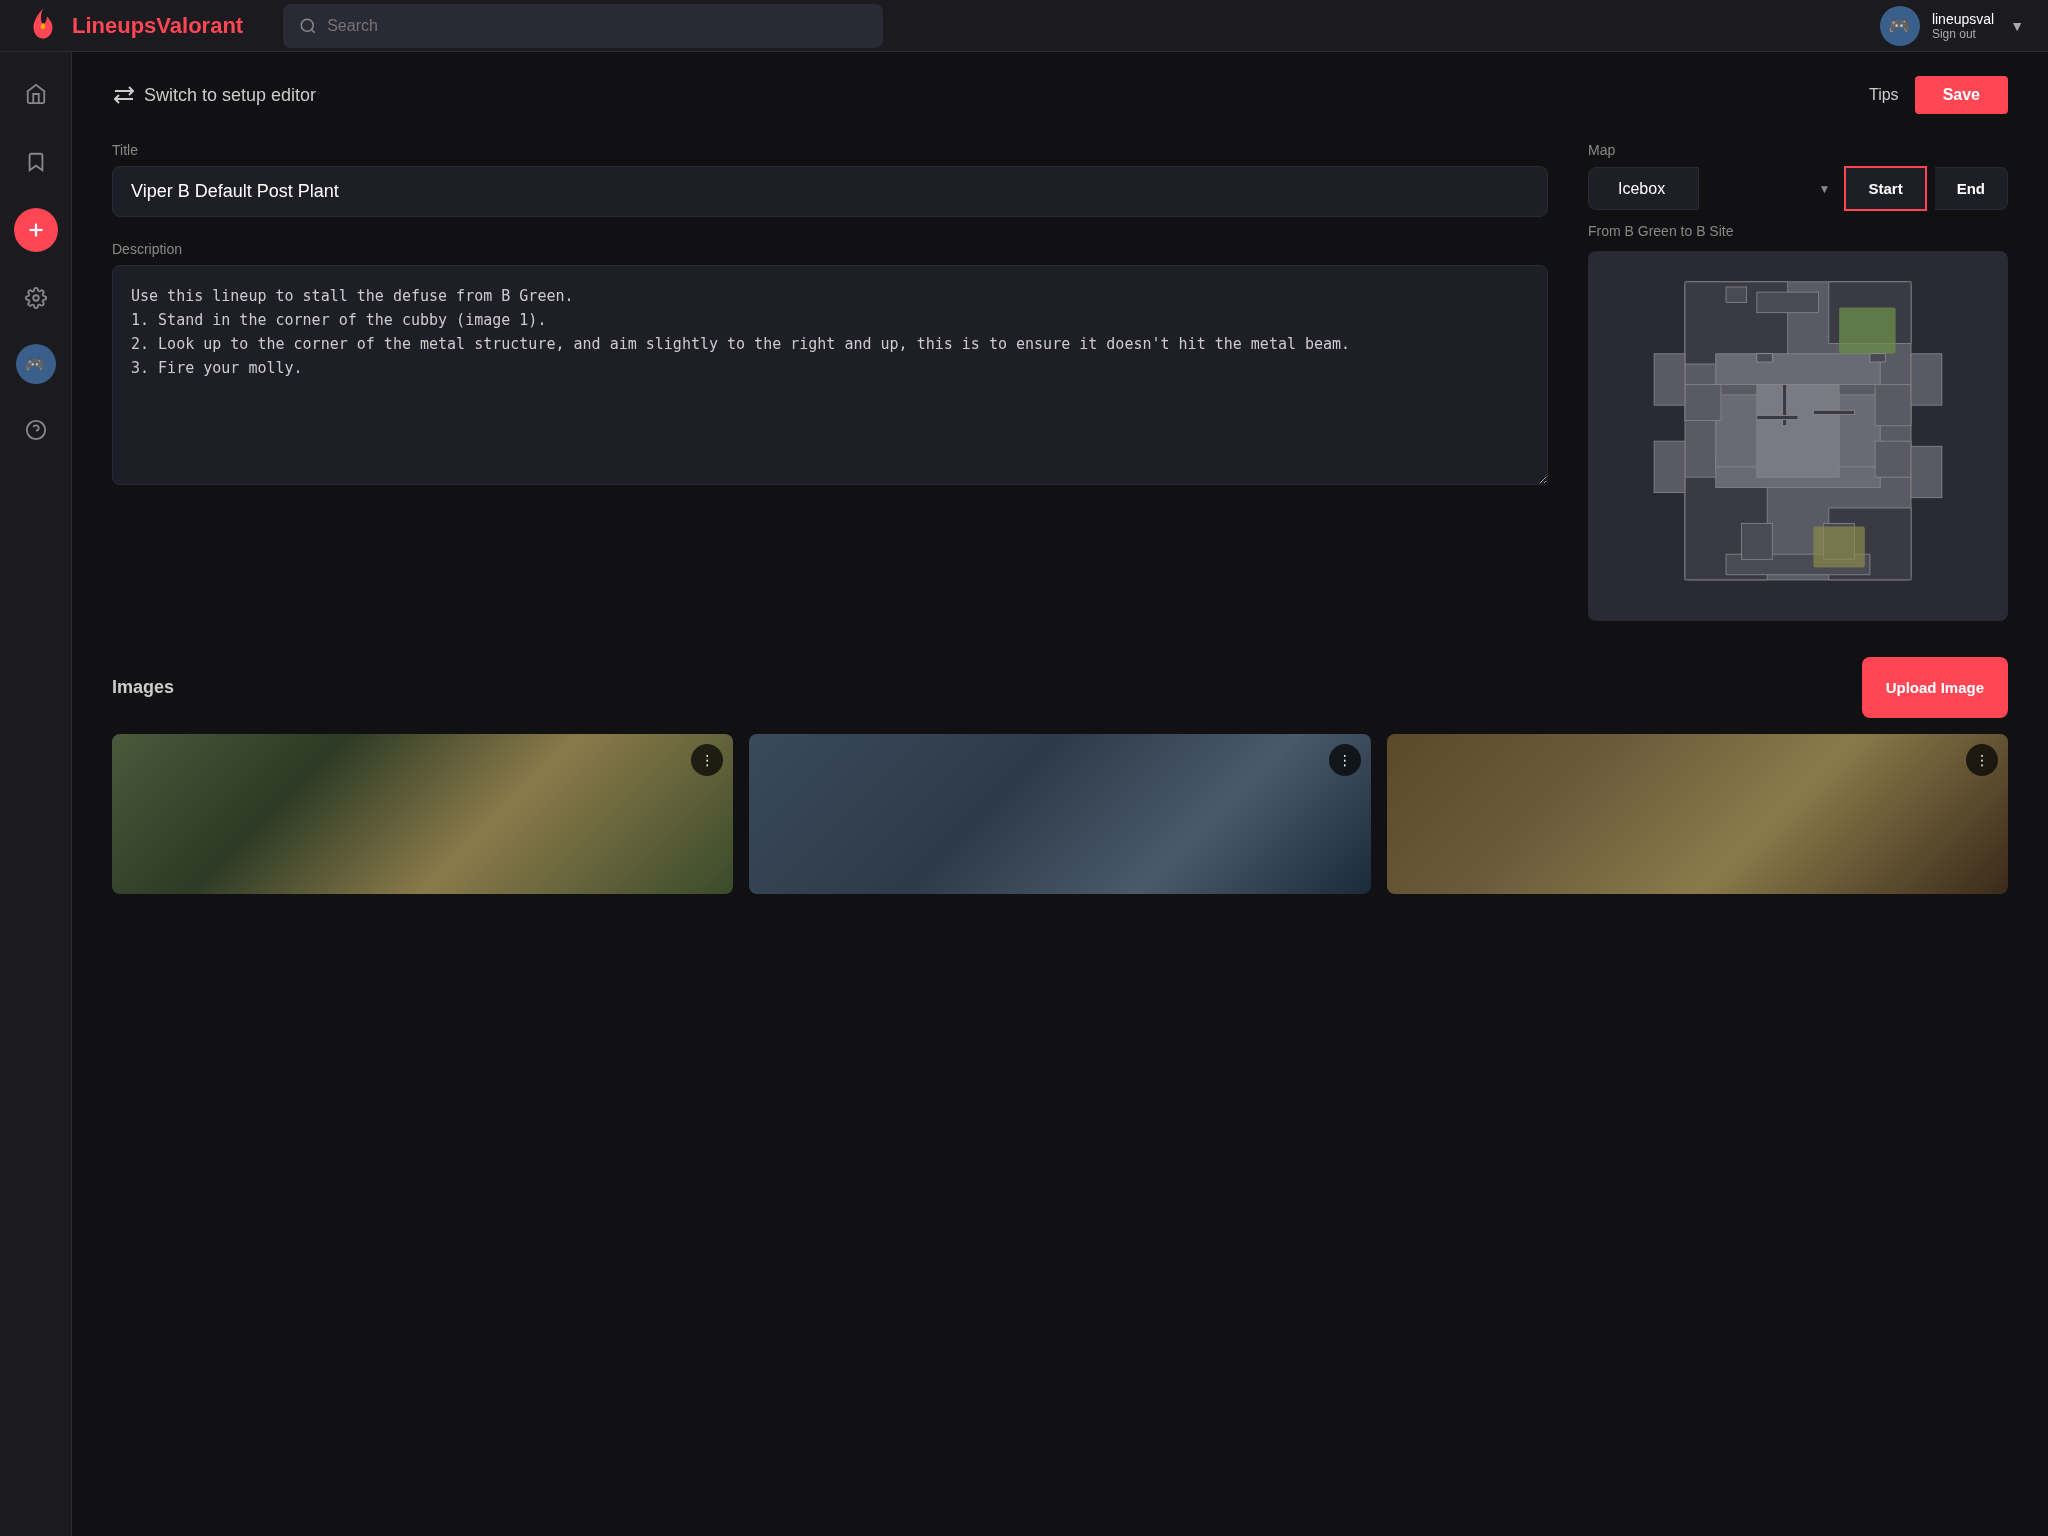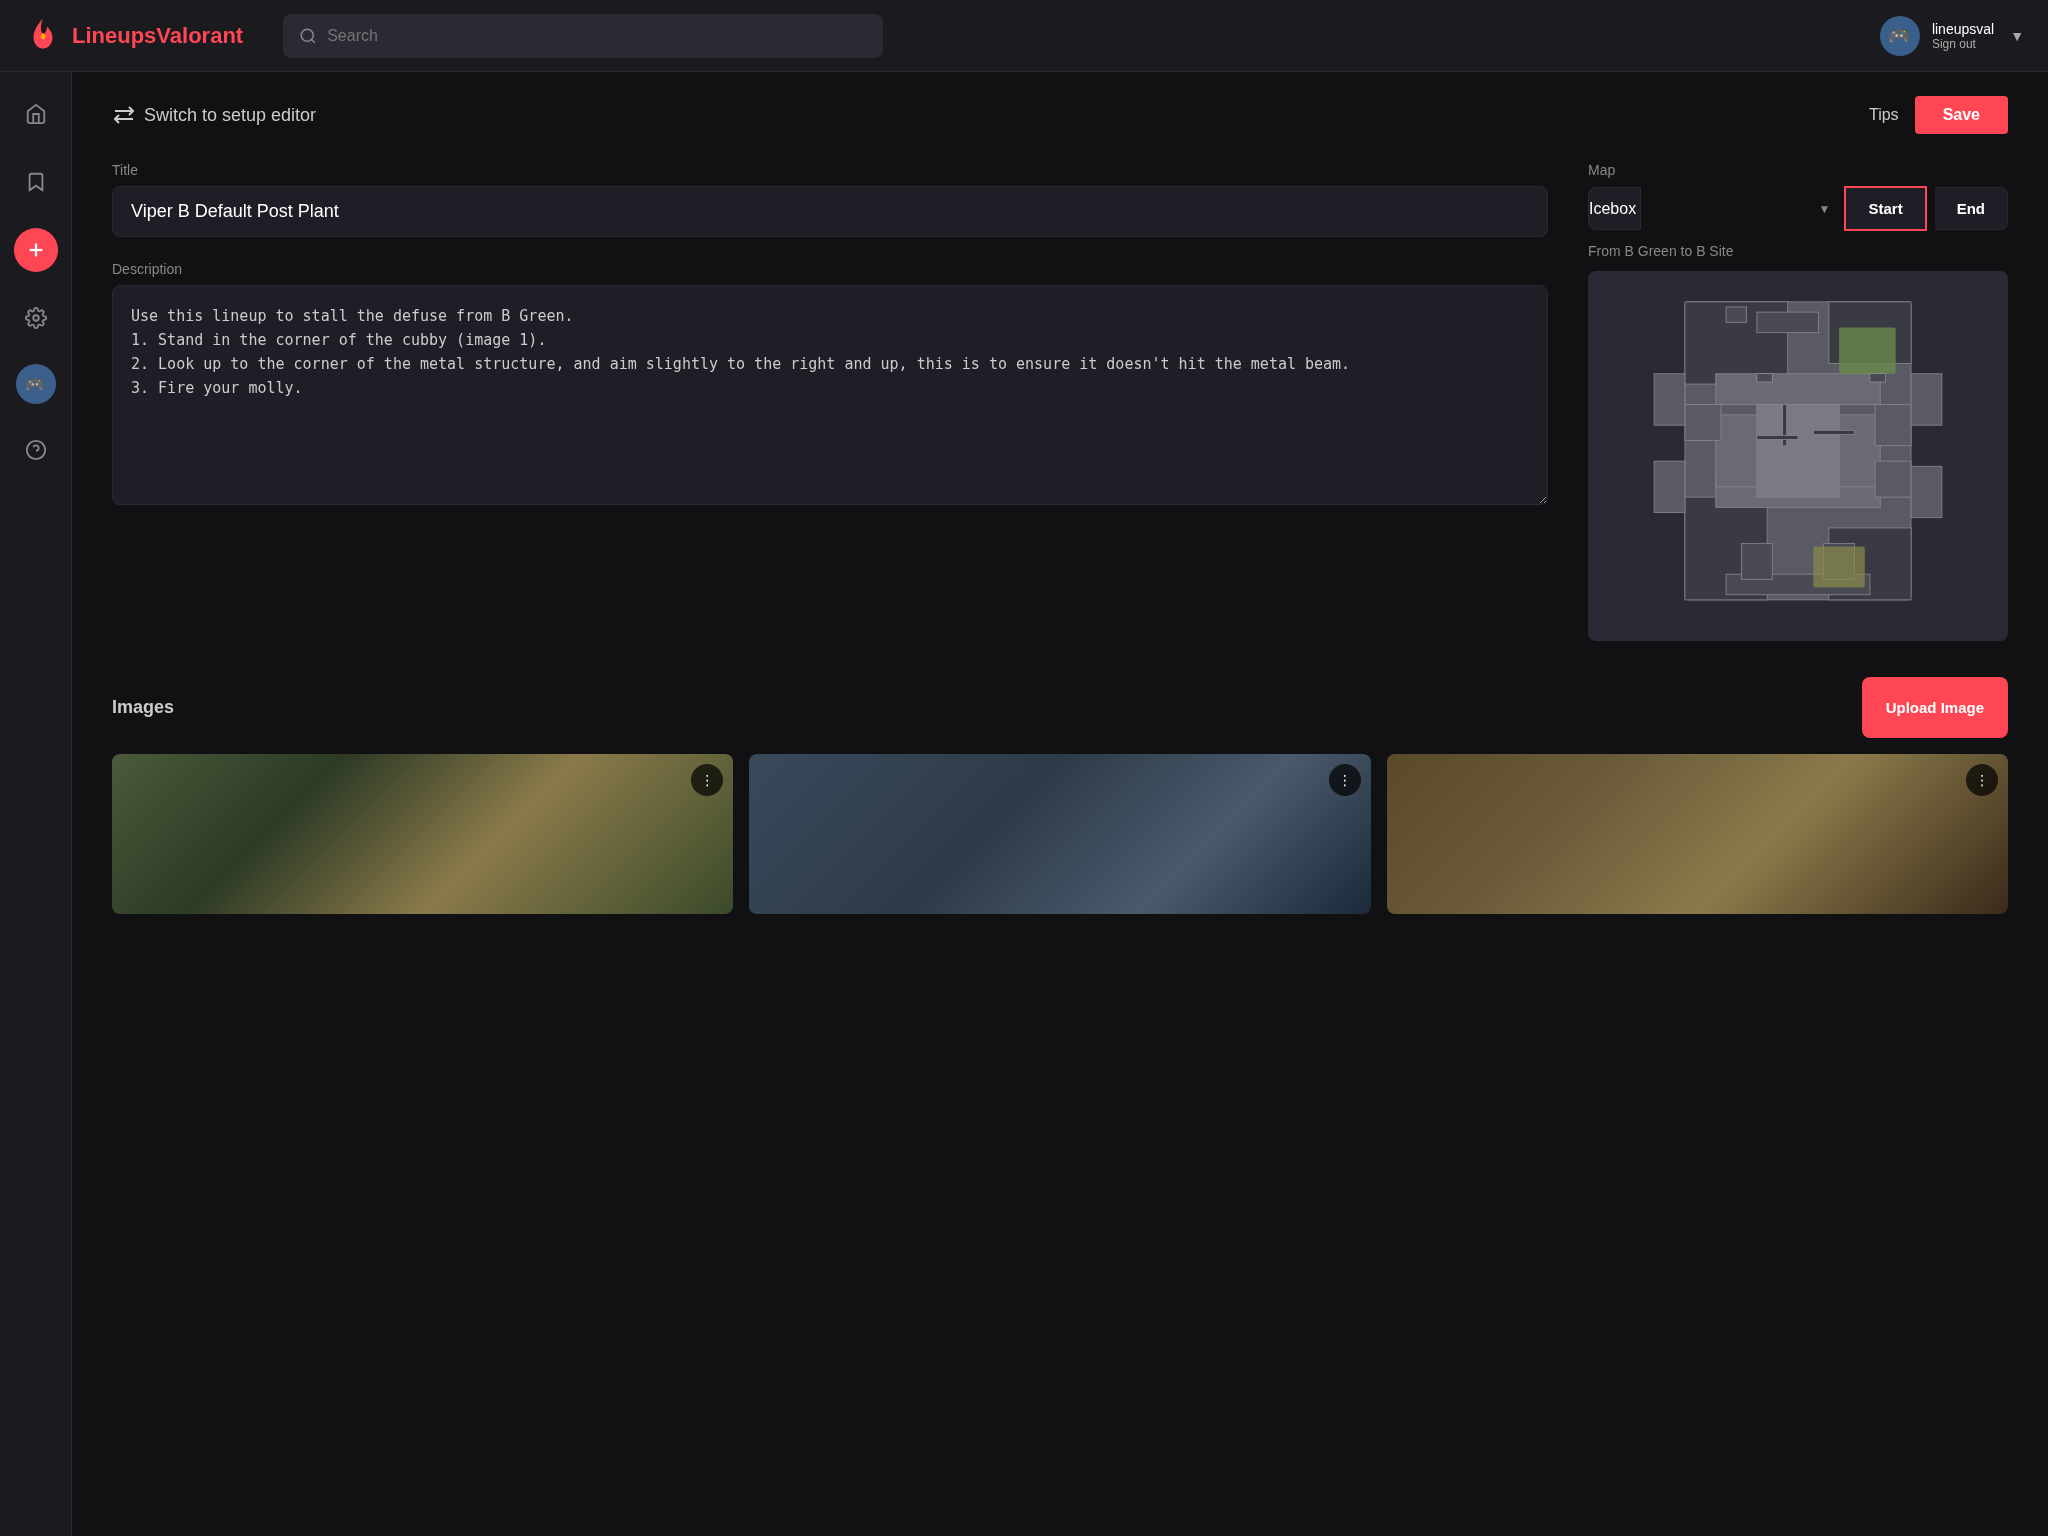--- a/index.html
+++ b/index.html
@@ -11,21 +11,21 @@
       display: flex;
       flex-direction: column;
     }
 
     
     .topnav {
       background: #1a1a1f;
       display: flex;
       align-items: center;
       padding: 0 24px;
-      height: 72px;
+      height: 52px;
       border-bottom: 1px solid #2a2a30;
     }
     .logo-area {
       display: flex;
       align-items: center;
       gap: 10px;
       text-decoration: none;
     }
     .logo-flame {
       width: 38px;
@@ -259,21 +259,21 @@
       align-items: center;
       gap: 0;
       margin-bottom: 12px;
     }
     .map-select {
       background: #1e1e26;
       border: 1px solid #2a2a35;
       border-radius: 8px 0 0 8px;
       color: #fff;
       font-size: 16px;
-      padding: 12px 0;
+      padding: 12px 29px;
       flex: 1;
       outline: none;
       cursor: pointer;
       appearance: none;
       -webkit-appearance: none;
     }
     .map-select-wrapper {
       position: relative;
       flex: 1;
     }

